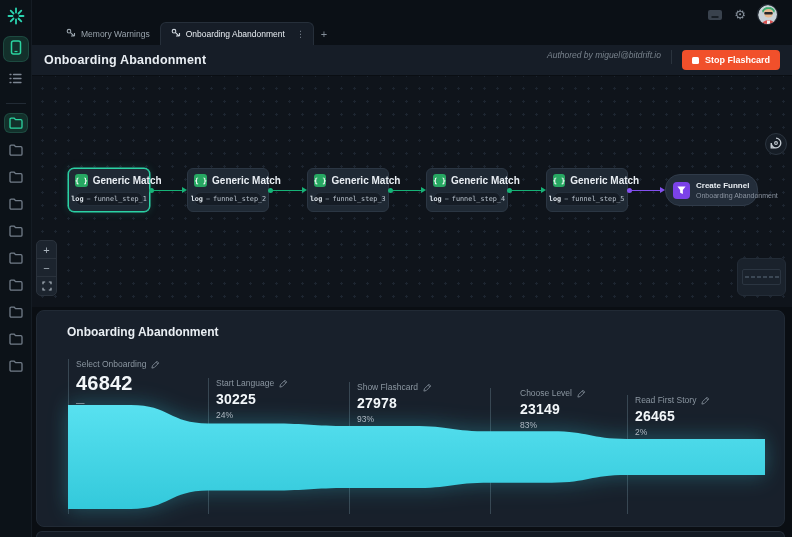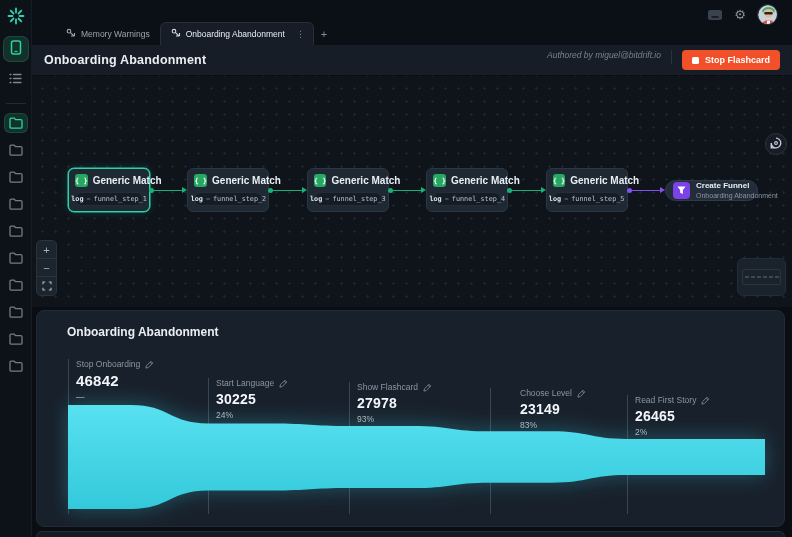--- a/index.html
+++ b/index.html
@@ -68,21 +68,21 @@
   .wf-pill { background:#151c25; border:1px solid #242e3a; border-radius:8px; height:14px;
     display:flex; align-items:center; justify-content:center; gap:3px;
     font-family:"DejaVu Sans Mono", monospace; font-size:6.8px; white-space:nowrap; }
   .wf-pill .f { color:#dfe6ec; font-weight:bold; } .wf-pill .o { color:#66727e; }
   .wf-pill .v { color:#b9c3cd; }
   .connector { flex:1; height:44px; position:relative; min-width:24px; }
   .connector .line { position:absolute; left:0; right:3px; top:21.5px; height:1.5px; }
   .connector .dot { position:absolute; left:-1px; top:19.5px; width:5px; height:5px; border-radius:50%; }
   .connector .arrow { position:absolute; right:0; top:18.5px; width:0; height:0;
     border-left:5px solid; border-top:3.5px solid rgba(0,0,0,0); border-bottom:3.5px solid rgba(0,0,0,0); }
-  .out-node { width:93px; height:21px; background:#232d3a; border:1px solid #303b49;
+  .out-node { width:93px; height:32px; background:#232d3a; border:1px solid #303b49;
     border-radius:15px; flex-shrink:0; cursor:pointer; display:flex; align-items:center;
     gap:6px; padding:0 7px; }
   .out-icon { width:17px; height:17px; background:#7b42e8; border-radius:4px; flex-shrink:0;
     display:flex; align-items:center; justify-content:center; }
   .out-title { font-size:8px; font-weight:bold; color:#e9eef3; white-space:nowrap; }
   .out-sub { font-size:7px; color:#8a93a0; white-space:nowrap; margin-top:2px; }
 
   .zoom-ctrl { position:absolute; left:4px; top:164px; width:21px; background:#1c242e;
     border:1px solid #2a323c; border-radius:5px; overflow:hidden; }
   .zoom-btn { width:100%; height:18px; display:flex; align-items:center; justify-content:center;
@@ -102,21 +102,21 @@
   .panel { position:absolute; left:4px; top:310px; width:749px; height:217px; background:#18202b;
     border:1px solid #212a35; border-radius:8px; overflow:hidden; }
   .panel-title { position:absolute; left:30px; top:14px; font-size:12px; font-weight:bold; }
   .funnel-svg { position:absolute; left:31px; top:90px;
     filter:drop-shadow(0 -5px 10px rgba(65,214,232,.16)) drop-shadow(0 5px 10px rgba(65,214,232,.16)); }
   .step-line { position:absolute; width:1px; background:#384753; }
   .step-box { position:absolute; }
   .step-name-row { display:flex; align-items:center; gap:5px; }
   .step-name { font-size:8.5px; color:#8b96a1; white-space:nowrap; }
   .step-value { font-size:14px; font-weight:bold; color:#f2f6f9; margin-top:3px; letter-spacing:.2px; }
-  .step-box.first .step-value { font-size:15px; }
+  .step-box.first .step-value { font-size:20px; }
   .step-pct { font-size:8.5px; color:#aeb8c2; margin-top:3px; }
   .pencil { cursor:pointer; display:flex; }
 
   
   .strip { position:absolute; left:4px; top:531px; width:749px; height:6px; background:#141b24;
     border:1px solid #242d38; border-bottom:none; border-radius:6px 6px 0 0; }
 </style>
 </head>
 <body>
 
@@ -413,21 +413,21 @@
   <defs>
                 <linearGradient id="fg" x1="0" y1="0" x2="0" y2="1">
     <stop offset="0" stop-color="#58e1f0"></stop>
                   <stop offset="1" stop-color="#33c9db"></stop>
   </linearGradient>
               </defs>
   <path d="M0 4.0 L63.0 4.0 C101.5 4.0 101.5 22.4 140 22.4 L203.4 22.4 C242.2 22.4 242.2 24.9 281 24.9 L344.4 24.9 C383.2 24.9 383.2 30.3 422 30.3 L483.6 30.3 C521.3 30.3 521.3 37.9 559 37.9 L621.1 37.9 L697 37.9 L697 74.1 L621.1 74.1 L559 74.1 C521.3 74.1 521.3 81.7 483.6 81.7 L422 81.7 C383.2 81.7 383.2 87.1 344.4 87.1 L281 87.1 C242.2 87.1 242.2 89.6 203.4 89.6 L140 89.6 C101.5 89.6 101.5 108.0 63.0 108.0 L0 108.0 Z" fill="url(#fg)"></path>
             </svg></div>
           <div class="step-box first" style="left: 39px; top: 48px;">
     <div class="step-name-row">
-      <span class="step-name">Stop Onboarding</span>
+      <span class="step-name">Select Onboarding</span>
       <span class="pencil">
                 <svg width="9" height="9" viewBox="0 0 10 10">
                   <path d="M6.6 1.4 l2 2 L3.6 8.4 1 9 l.6-2.6 z M5.6 2.4 l2 2" fill="none" stroke="#7e8994" stroke-width="1"></path>
                 </svg>
               </span>
     </div>
     <div class="step-value">46842</div>
     <div class="step-pct">—</div>
           </div>
           <div class="step-box" style="left: 179px; top: 67px;">

